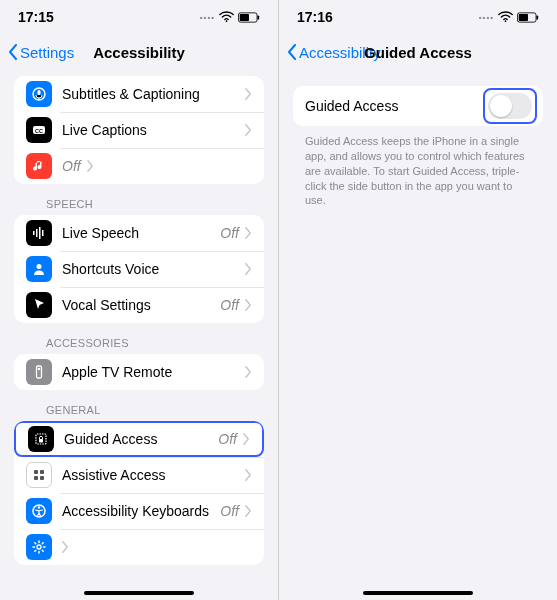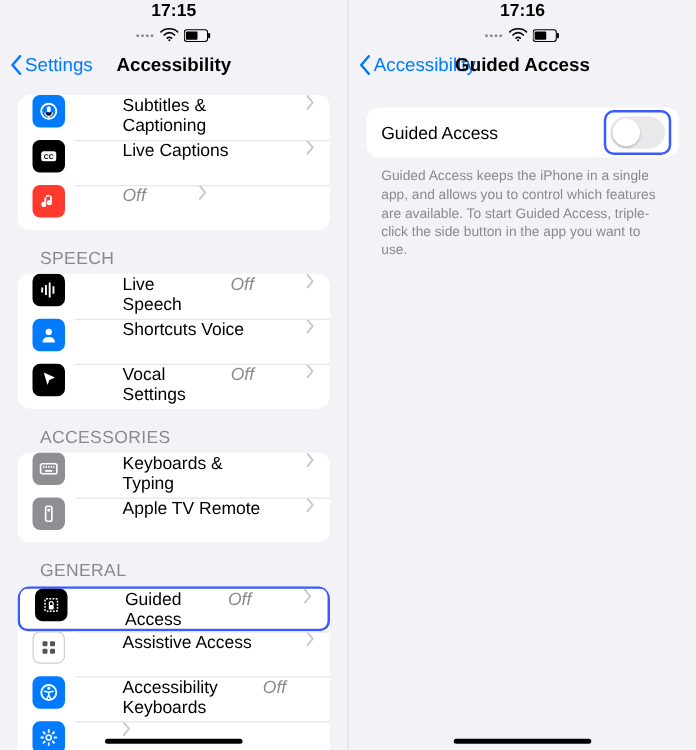--- a/index.html
+++ b/index.html
@@ -25,21 +25,20 @@
   }
   .status-bar {
     height: 34px;
     display: flex;
     align-items: center;
     justify-content: space-between;
     padding: 0 18px;
     font-size: 14px;
     font-weight: 600;
     color: #000;
-    flex-direction: column;
   }
   .status-right {
     display: flex;
     align-items: center;
     gap: 4px;
   }
   .dots { letter-spacing: 1px; color: #888; font-size: 8px; }
   .nav-bar {
     height: 36px;
     display: flex;
@@ -60,39 +59,38 @@
     font-size: 15px;
     font-weight: 600;
     color: #000;
   }
   .content {
     flex: 1;
     overflow-y: hidden;
     padding-top: 6px;
   }
   .section-header {
-    font-size: 14px;
+    font-size: 11px;
     color: #8a8a8e;
     letter-spacing: 0.3px;
-    padding: 14px 32px 5px;
+    padding: 14px 46px 5px;
     text-transform: uppercase;
   }
   .group {
     background: #fff;
     border-radius: 10px;
     margin: 0 14px;
     overflow: hidden;
   }
   .row {
     display: flex;
-    align-items: flex-start;
+    align-items: center;
     height: 36px;
     padding: 0 12px;
     position: relative;
-    gap: 36px;
   }
   .row + .row::before {
     content: "";
     position: absolute;
     top: 0;
     left: 46px;
     right: 0;
     height: 1px;
     background: #e5e5ea;
   }
@@ -361,31 +359,20 @@
             <use href="#chevron-right"></use>
           </svg>
         </div>
       </div>
 
     <div class="section-header">ACCESSORIES</div>
     <div class="group">
         <div class="row">
           <div class="ico ico-gray">
             <svg>
-              <use href="#keyboard-icon"></use>
-            </svg>
-          </div>
-          <span class="row-label">Keyboards &amp; Typing</span>
-          <svg width="7" height="12" class="chev">
-            <use href="#chevron-right"></use>
-          </svg>
-        </div>
-        <div class="row">
-          <div class="ico ico-gray">
-            <svg>
               <use href="#remote-icon"></use>
             </svg>
           </div>
           <span class="row-label">Apple TV Remote</span>
           <svg width="7" height="12" class="chev">
             <use href="#chevron-right"></use>
           </svg>
         </div>
       </div>
 

